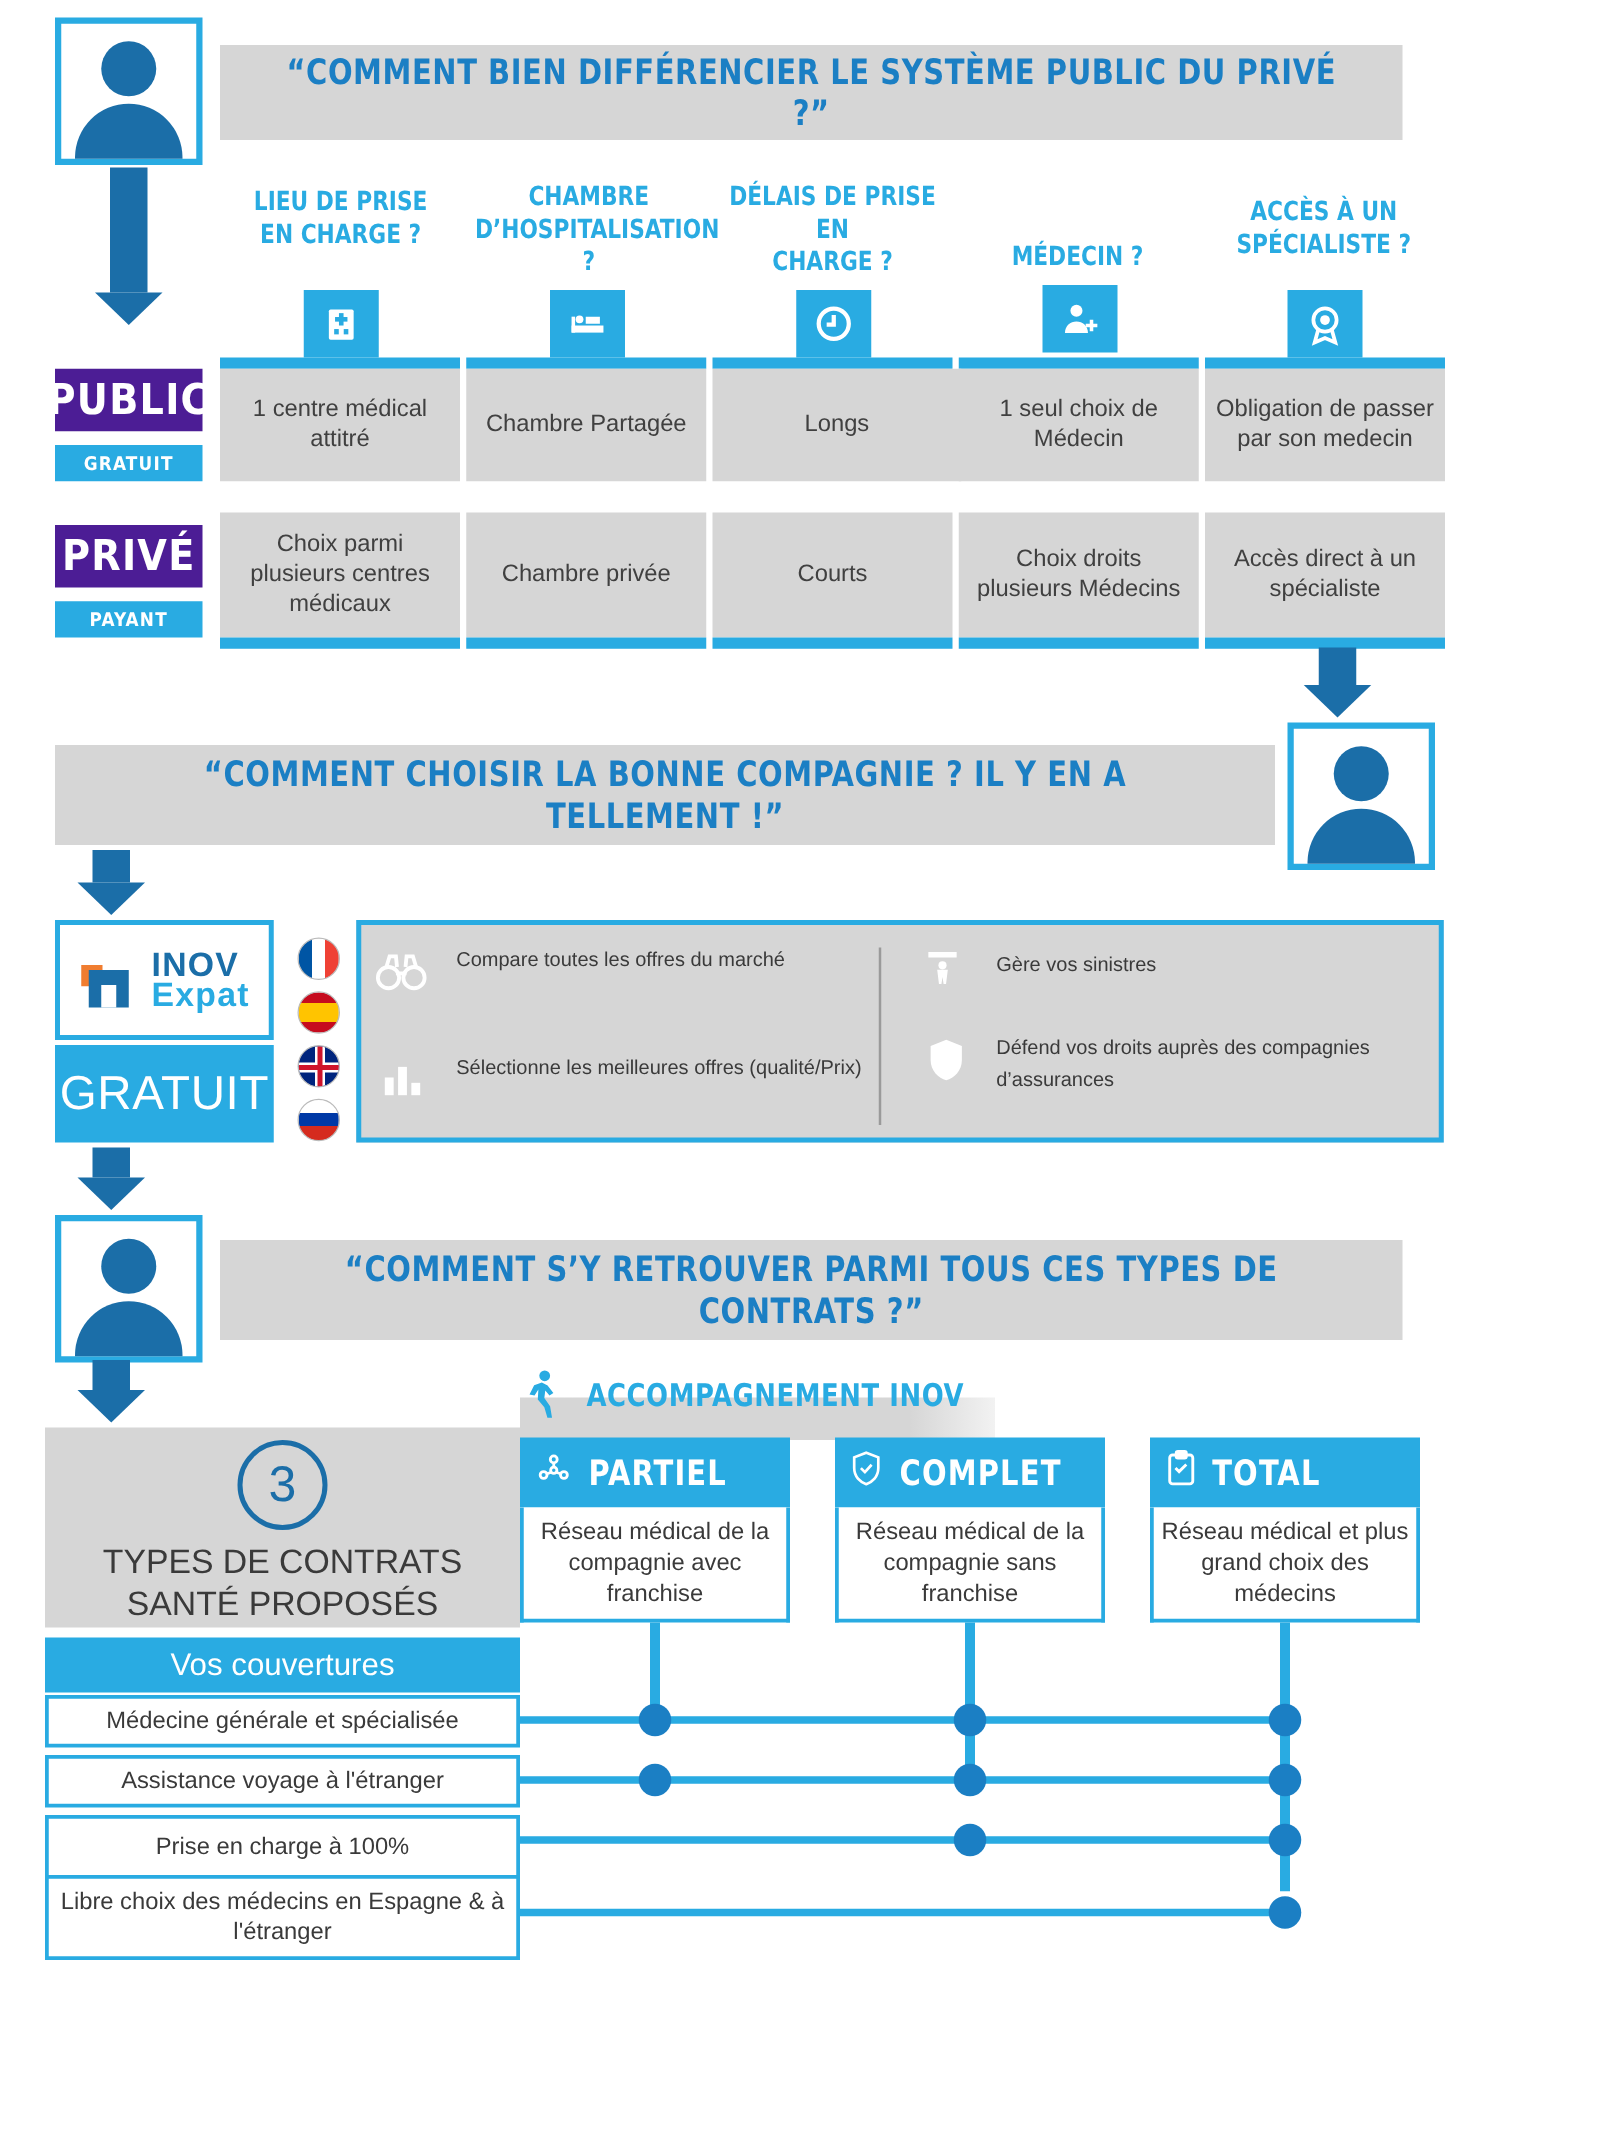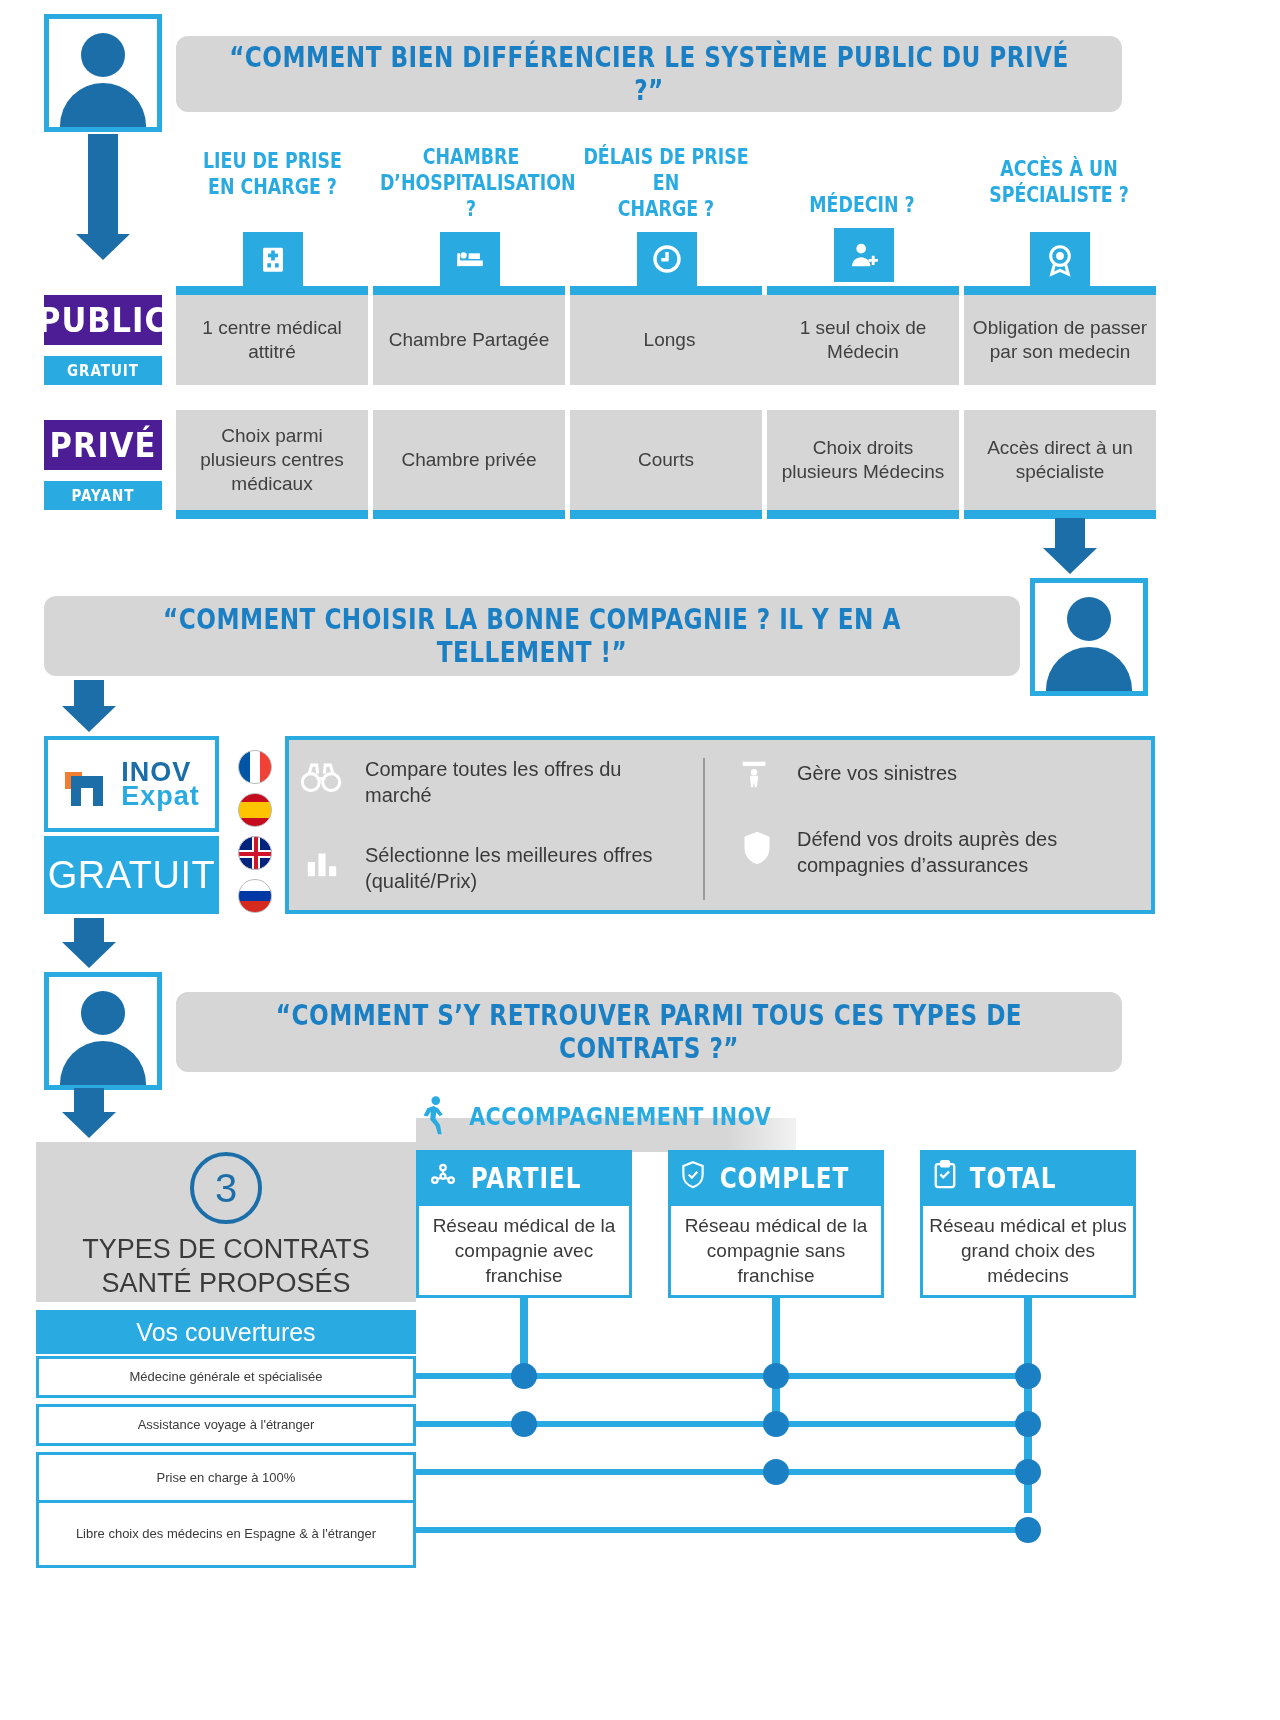--- a/index.html
+++ b/index.html
@@ -37,21 +37,21 @@
   }
   .arrow-down .head {
     width: 0; height: 0; margin: 0 auto;
     border-left: 27px solid transparent;
     border-right: 27px solid transparent;
     border-top: 26px solid #1b6ea8;
   }
   .banner {
     position: absolute;
     background: #d6d6d6;
-    display: flex; align-items: center; border-radius: 12px;
+    display: flex; align-items: center;
   }
   .banner span {
     font-family: "DejaVu Sans Condensed", "Liberation Sans", sans-serif;
     font-weight: bold;
     font-size: 28px;
     letter-spacing: .5px;
     color: #1b7fc4;
     width: 100%;
     text-align: center;
     transform: scaleX(.92);
@@ -129,21 +129,21 @@
     border: 1px solid #bbb;
   }
   .features-box {
     position: absolute;
     border: 4px solid #29abe2;
     background: #d6d6d6;
   }
   .feature-text {
     position: absolute;
     color: #3a3a3a;
-    font-size: 20px;
+    font-size: 16px;
     line-height: 26px;
   }
   .feature-icon { position: absolute; }
   
   .accomp-bar {
     position: absolute;
     height: 34px;
     background: linear-gradient(to right, #d6d6d6 0%, #d6d6d6 82%, #f2f2f2 100%);
   }
   .accomp-label {
@@ -201,21 +201,21 @@
     background: #29abe2;
     color: #fff;
     display: flex; align-items: center; justify-content: center;
     font-size: 25px;
   }
   .cover-row {
     position: absolute;
     border: 3px solid #29abe2;
     background: #fff;
     color: #3a3a3a;
-    font-size: 13px;
+    font-size: 19px;
     line-height: 24px;
     display: flex; align-items: center; justify-content: center;
     text-align: center;
   }
   .conn-line { position: absolute; background: #29abe2; }
   .dot {
     position: absolute;
     width: 26px; height: 26px; border-radius: 50%;
     background: #1b7fc4;
   }

